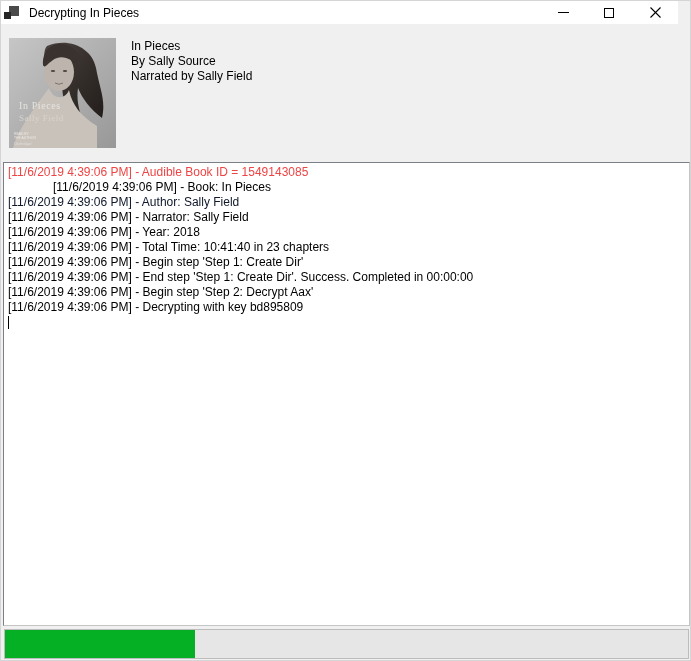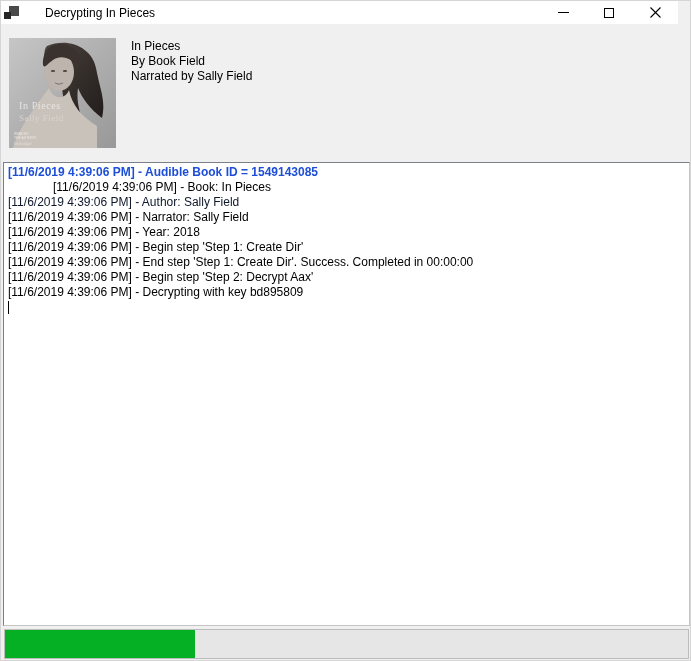--- a/index.html
+++ b/index.html
@@ -9,21 +9,21 @@
     width:691px;height:661px;
     background:#f0f0f0;
     border:1px solid #d5d5d5;
     font-family:"Liberation Sans", sans-serif;
     overflow:hidden;
   }
   
   .titlebar{
     position:absolute;left:0;top:0;right:12px;height:23px;
     background:#ffffff;
-    display:flex;align-items:center;gap:16px;
+    display:flex;align-items:center;
   }
   .app-icon{position:relative;width:16px;height:16px;margin-left:3px;flex:0 0 auto;}
   .app-icon .sq-big{position:absolute;right:1px;top:1px;width:10px;height:10px;background:#4a4a4a;}
   .app-icon .sq-small{position:absolute;left:0px;bottom:2px;width:7px;height:7px;background:#262626;}
   .title-text{margin-left:9px;font-size:12px;color:#000;white-space:nowrap;}
   .win-controls{position:absolute;right:0;top:0;height:23px;display:flex;}
   .win-btn{width:46px;height:23px;display:flex;align-items:center;justify-content:center;cursor:default;}
   .glyph-min{width:11px;height:1px;background:#000;}
   .glyph-max{width:10px;height:10px;border:1px solid #000;background:transparent;}
   
@@ -107,30 +107,31 @@
       <text x="10" y="71" font-family="Liberation Serif, serif" font-size="10" letter-spacing="0.6" fill="#e6e4e0">In Pieces</text>
       <text x="10" y="83" font-family="Liberation Serif, serif" font-size="9" letter-spacing="0.5" fill="#d8d4ce">Sally Field</text>
       <text x="5" y="97" font-family="Liberation Sans, sans-serif" font-size="3.4" fill="#ece9e5">READ BY</text>
       <text x="5" y="101" font-family="Liberation Sans, sans-serif" font-size="3.4" fill="#ece9e5">THE AUTHOR</text>
       <text x="5" y="107" font-family="Liberation Serif, serif" font-style="italic" font-size="3.6" fill="#e2dfda">Unabridged</text>
     </svg>
   </div>
 
   <div class="book-info">
     <div>In Pieces</div>
-    <div>By Book Field</div>
+    <div>By Sally Source</div>
     <div>Narrated by Sally Field</div>
   </div>
 
   <div class="log" id="log">
-      <div class="log-line" style="color: #1d4ed8; font-weight: bold;">[11/6/2019 4:39:06 PM] - Audible Book ID = 1549143085</div>
+      <div class="log-line" style="color: #ef4444;">[11/6/2019 4:39:06 PM] - Audible Book ID = 1549143085</div>
       <div class="log-line" style="color: rgb(0, 0, 0); margin-left: 45px;">[11/6/2019 4:39:06 PM] - Book: In Pieces</div>
       <div class="log-line" style="color: #0f172a;">[11/6/2019 4:39:06 PM] - Author: Sally Field</div>
       <div class="log-line" style="color: rgb(0, 0, 0);">[11/6/2019 4:39:06 PM] - Narrator: Sally Field</div>
       <div class="log-line" style="color: rgb(0, 0, 0);">[11/6/2019 4:39:06 PM] - Year: 2018</div>
+      <div class="log-line" style="color: rgb(0, 0, 0);">[11/6/2019 4:39:06 PM] - Total Time: 10:41:40 in 23 chapters</div>
       <div class="log-line" style="color: rgb(0, 0, 0);">[11/6/2019 4:39:06 PM] - Begin step 'Step 1: Create Dir'</div>
       <div class="log-line" style="color: rgb(0, 0, 0);">[11/6/2019 4:39:06 PM] - End step 'Step 1: Create Dir'. Success. Completed in 00:00:00</div>
       <div class="log-line" style="color: rgb(0, 0, 0);">[11/6/2019 4:39:06 PM] - Begin step 'Step 2: Decrypt Aax'</div>
       <div class="log-line" style="color: rgb(0, 0, 0);">[11/6/2019 4:39:06 PM] - Decrypting with key bd895809</div>
       <div class="log-line"><span class="caret"></span></div>
     </div>
 
   <div class="progress" style="background: rgb(230, 230, 230); border-color: rgb(188, 188, 188);">
     <div class="progress-fill" style="width: 27.8%; background: rgb(6, 176, 37);"></div>
   </div>

